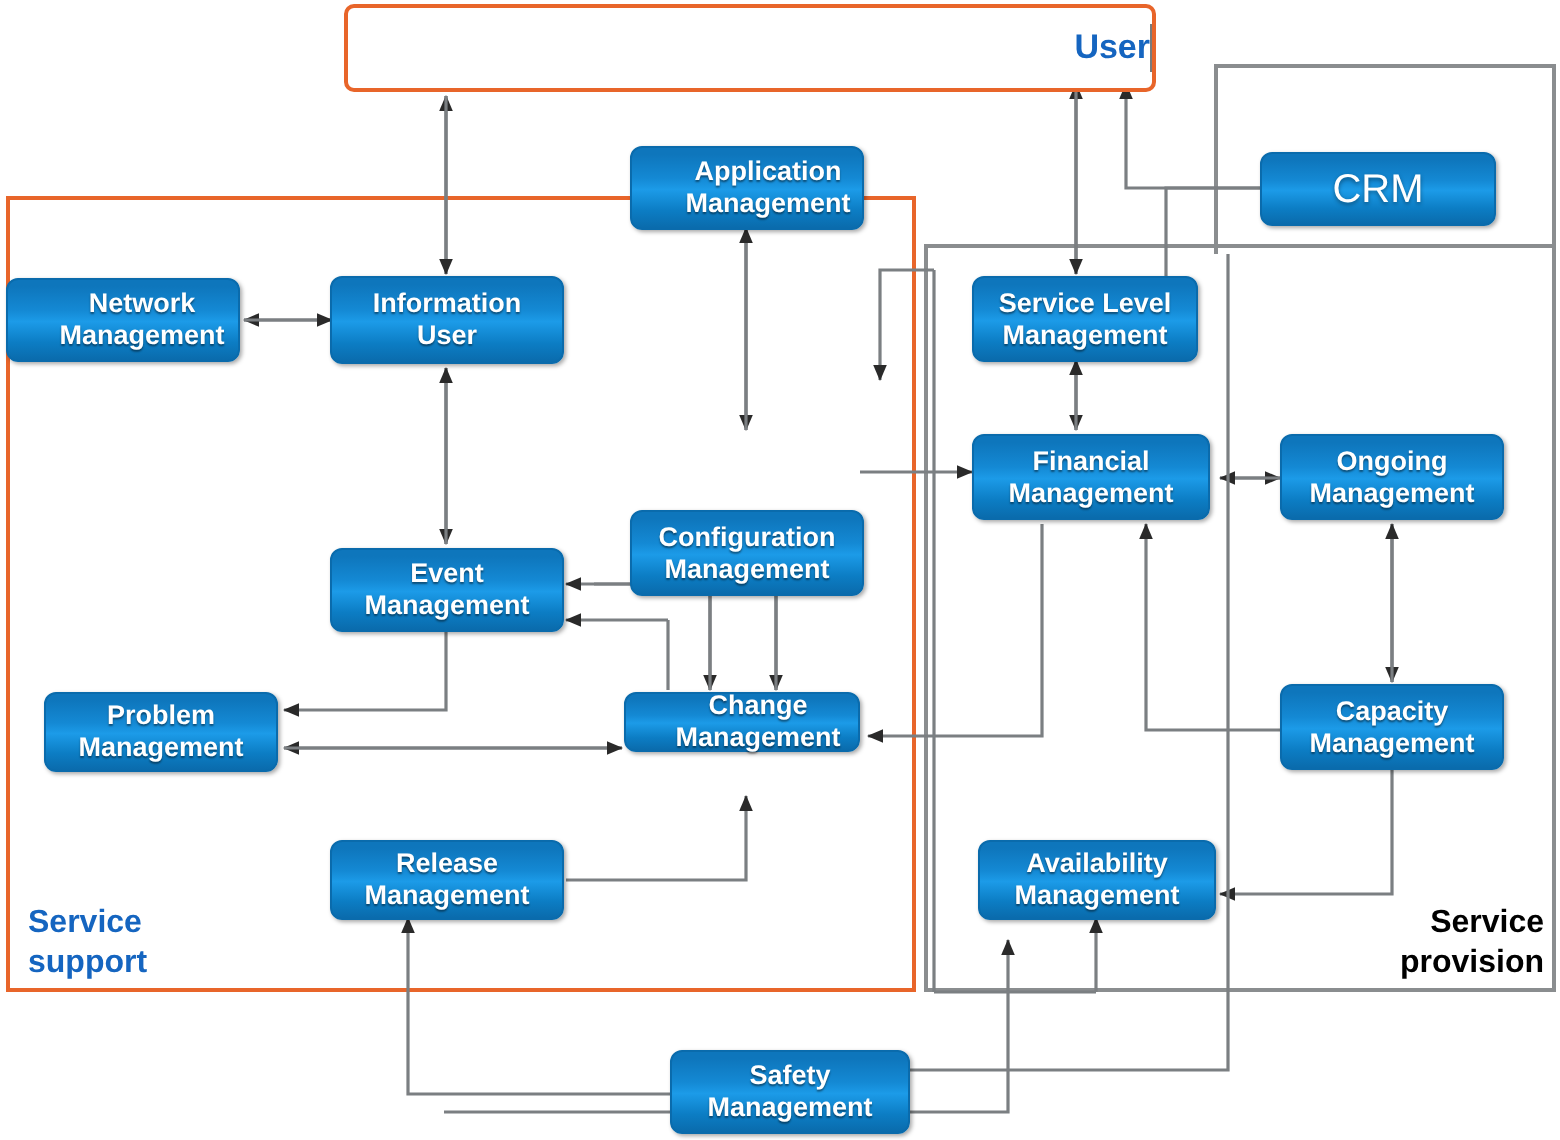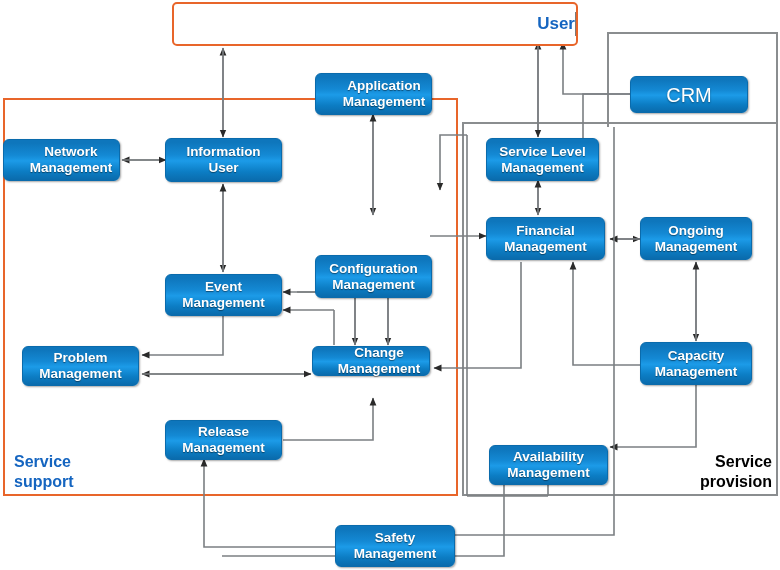--- a/index.html
+++ b/index.html
@@ -179,21 +179,21 @@
   </div>
 
   <div class="node" style="left:640px;top:342px;width:112px;height:43px;">
     <span><span>Capacity</span><br><span>Management</span></span>
   </div>
 
   <div class="node" style="left:165px;top:420px;width:117px;height:40px;">
     <span><span>Release</span><br><span>Management</span></span>
   </div>
 
-  <div class="node" style="left:489px;top:420px;width:119px;height:40px;margin-top:25px;">
+  <div class="node" style="left:489px;top:420px;width:119px;height:40px;">
     <span><span>Availability</span><br><span>Management</span></span>
   </div>
 
   <div class="node" style="left:335px;top:525px;width:120px;height:42px;">
     <span><span>Safety</span><br><span>Management</span></span>
   </div>
 
   <div class="caption blue" style="left:14px;top:452px;">
     <span>Service</span><br>
     <span>support</span>

